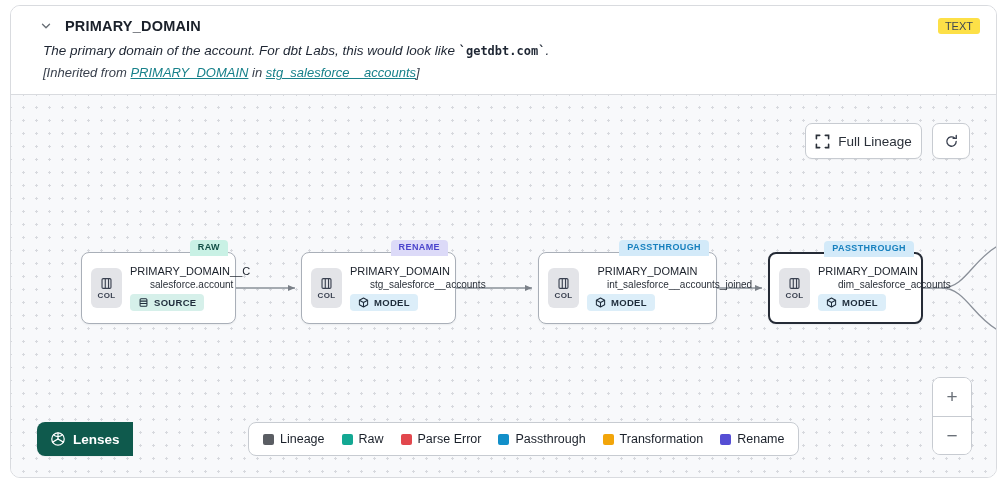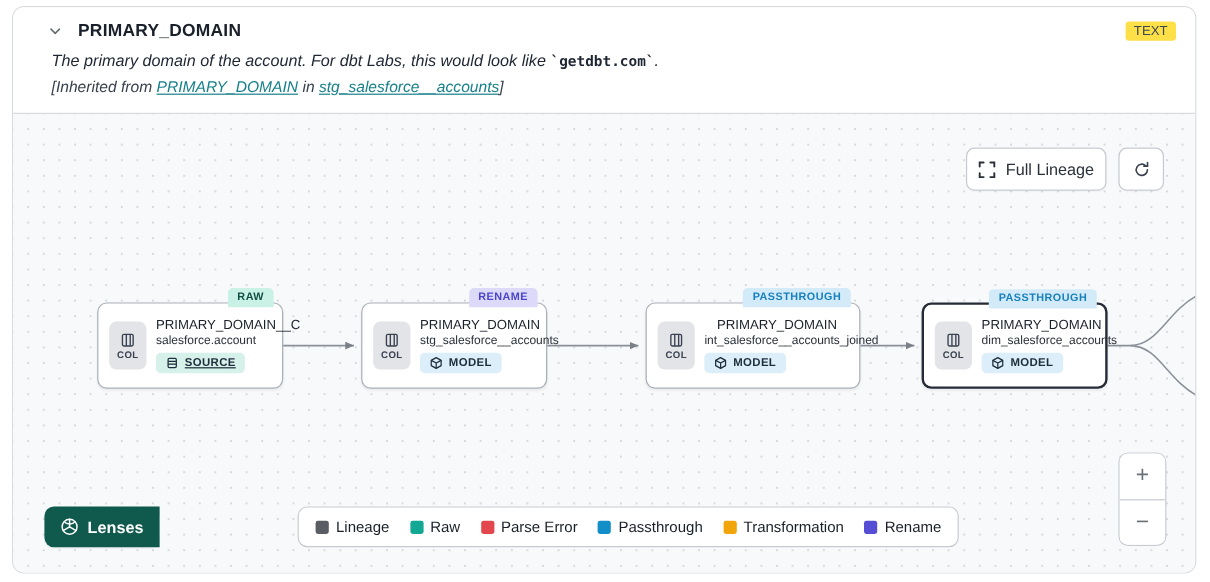--- a/index.html
+++ b/index.html
@@ -49,27 +49,27 @@
   .badge-rename { background:#DCDAF8; color:#4A44CC; }
   .badge-passthrough { background:#D3EAF9; color:#1780BE; }
   .node-body { display:flex; align-items:center; gap:8px; padding:8px 8px 8px 9px; height:100%; }
   .col-box {
     flex:0 0 auto; width:31px; height:40px; background:#E3E4E8; border-radius:6px;
     display:flex; flex-direction:column; align-items:center; justify-content:center; gap:1px; color:#3A4150;
   }
   .col-box span { font-size:8px; font-weight:700; letter-spacing:.3px; }
   .node-main { display:flex; flex-direction:column; gap:2px; min-width:0; }
   .node-title { font-size:11px; font-weight:400; color:#1A202A; white-space:nowrap;text-align:center; }
-  .node-sub { font-size:10px; color:#2A3039; white-space:nowrap; }
+  .node-sub { font-size:10px; color:#2A3039; white-space:nowrap;margin-left:20px; }
   .node-tag {
     display:inline-flex; align-items:center; gap:5px; align-self:flex-start;
     font-size:9.5px; font-weight:700; letter-spacing:.3px; color:#1E2C3B;
     padding:3px 8px; border-radius:4px; margin-top:2px;
   }
-  .tag-source { background:#D6F0EA;text-decoration:underline; }
+  .tag-source { background:#D6F0EA; }
   .tag-model { background:#DCEEF9; }
   
   .lenses-ctl {
     position:absolute; left:26px; top:327px; height:34px; display:flex; align-items:stretch;
     border-radius:8px; box-shadow:0 1px 1px rgba(0,0,0,.04); cursor:pointer;
   }
   .lenses-seg {
     display:flex; align-items:center; gap:7px; padding:0 13px; color:#fff;
     font-size:13.5px; font-weight:700; border-radius:8px 0 0 8px;
   }

